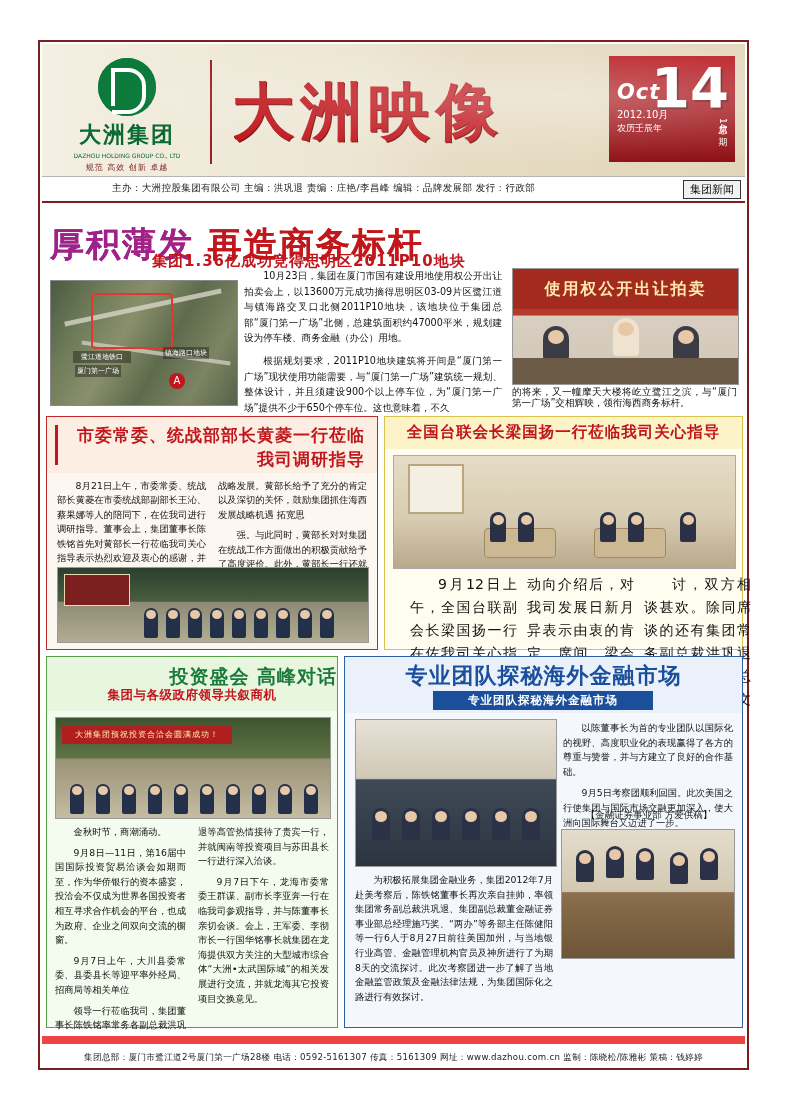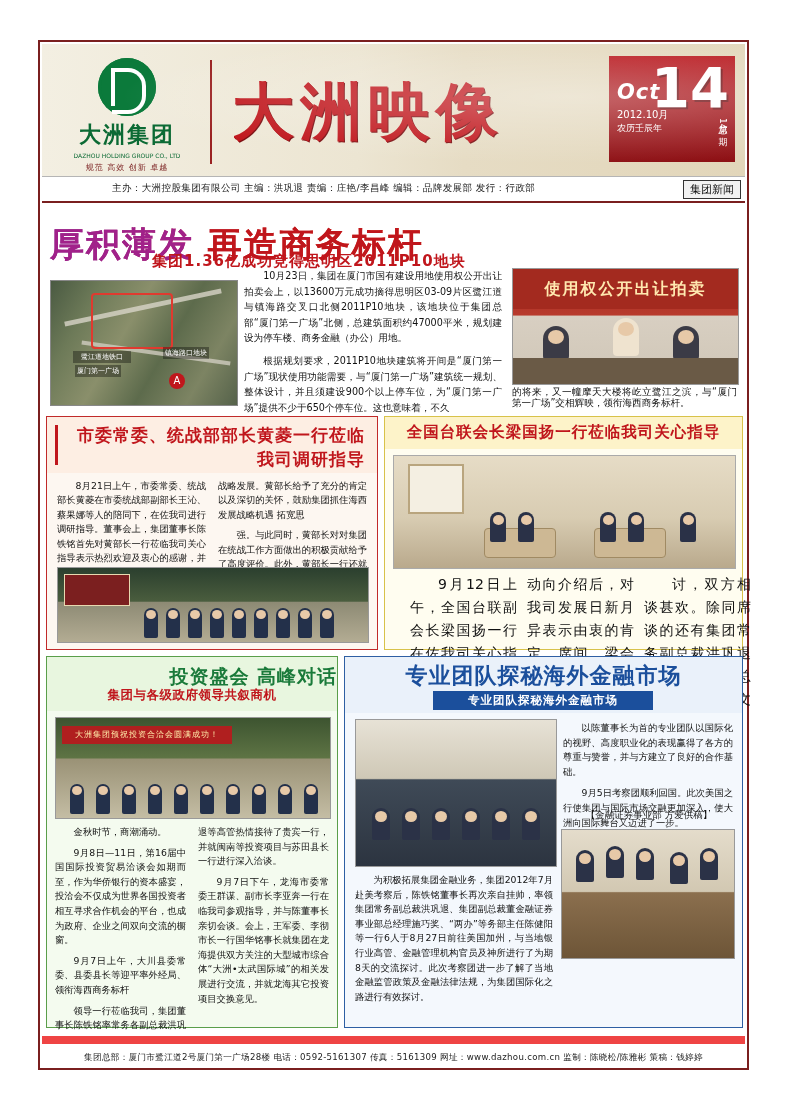--- a/index.html
+++ b/index.html
@@ -299,21 +299,21 @@
         <div class="grp-p" style="left:222px;">
             <i></i>
           </div>
         <div class="grp-p" style="left:248px;">
             <i></i>
           </div>
       </div>
       <div class="body">
         <p>金秋时节，商潮涌动。</p>
         <p>9月8日—11日，第16届中国国际投资贸易洽谈会如期而至，作为华侨银行的资本盛宴，投洽会不仅成为世界各国投资者相互寻求合作机会的平台，也成为政府、企业之间双向交流的橱窗。</p>
-        <p>9月7日上午，大川县委常委、县委县长等迎平率外经局、领衔海西商务标杆</p>
+        <p>9月7日上午，大川县委常委、县委县长等迎平率外经局、招商局等相关单位</p>
         <p>领导一行莅临我司，集团董事长陈铁铭率常务各副总裁洪巩退等高管热情接待了贵宾一行，并就闽南等投资项目与苏田县长一行进行深入洽谈。</p>
         <p>9月7日下午，龙海市委常委王群谋、副市长李亚奔一行在临我司参观指导，并与陈董事长亲切会谈。会上，王军委、李彻市长一行国华铭事长就集团在龙海提供双方关注的大型城市综合体“大洲•太武国际城”的相关发展进行交流，并就龙海其它投资项目交换意见。</p>
       </div>
     </div>
 
     <div class="story5">
       <div class="hd">
         <h2>专业团队探秘海外金融市场</h2>
         <h3>专业团队探秘海外金融市场</h3>
       </div>

